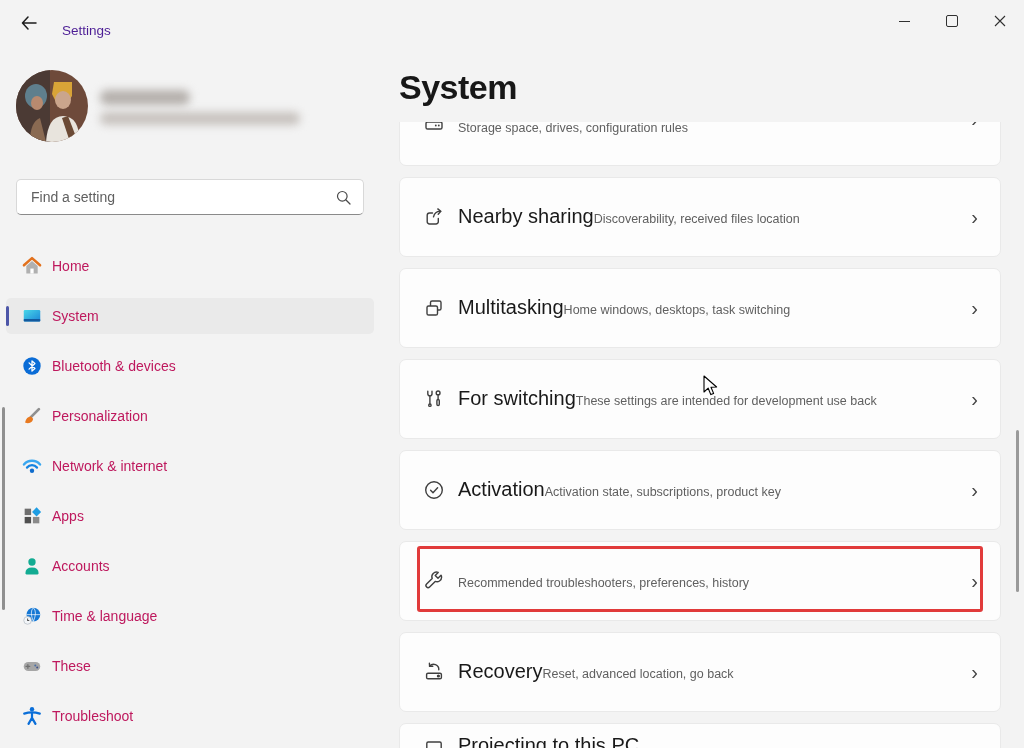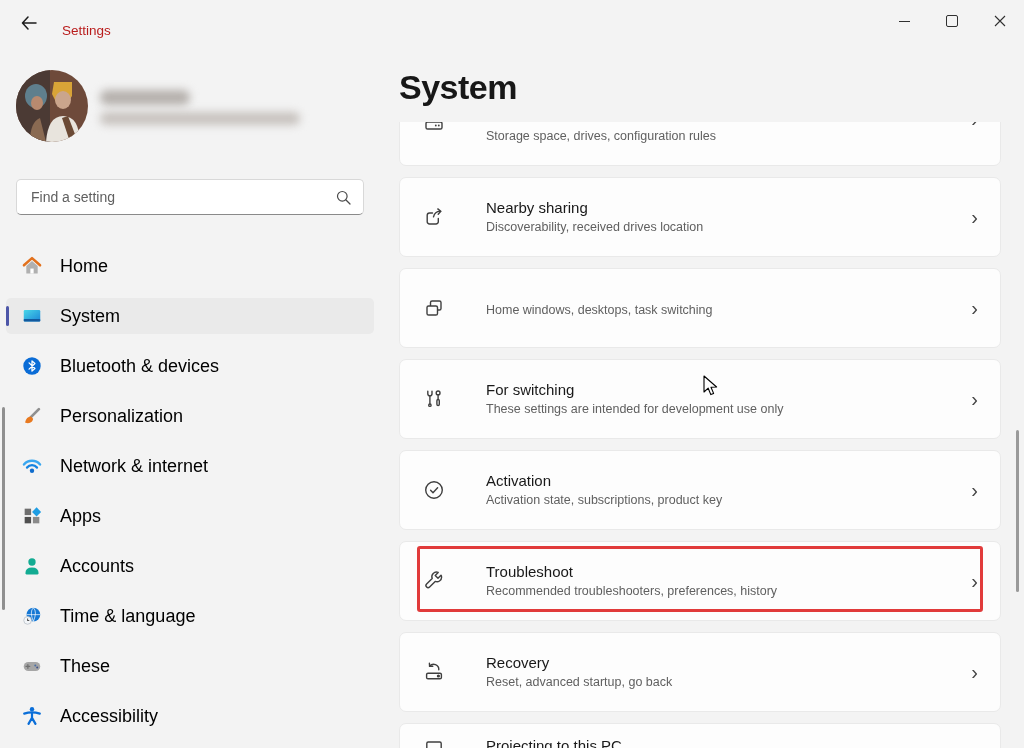--- a/index.html
+++ b/index.html
@@ -2,21 +2,21 @@
 <html><head>
 <meta charset="utf-8">
 <style>
   html,body{margin:0;padding:0;background:#d8d8d8;}
   .window{position:relative;width:1024px;height:748px;background:#f3f3f3;overflow:hidden;
           font-family:"Liberation Sans",sans-serif;color:#1b1b1b;}
 
   
   .titlebar{position:absolute;top:0;left:0;right:0;height:44px;}
   .back-btn{position:absolute;left:14px;top:9px;width:30px;height:28px;display:flex;align-items:center;justify-content:center;border-radius:4px;}
-  .app-title{position:absolute;left:62px;top:23px;font-size:13.5px;color:#b91c1c;}
+  .app-title{position:absolute;left:62px;top:23px;font-size:13.5px;color:#4c1d95;}
   .win-controls{position:absolute;right:0;top:0;display:flex;height:42px;}
   .win-btn{width:48px;height:42px;display:flex;align-items:center;justify-content:center;}
   .glyph-min{width:11px;border-top:1.2px solid #303030;}
   .glyph-max{width:10px;height:10px;border:1.2px solid #303030;border-radius:2px;}
 
   
   .profile{position:absolute;left:16px;top:70px;width:340px;height:76px;}
   .avatar{position:absolute;left:0;top:0;width:72px;height:72px;border-radius:50%;overflow:hidden;}
   .blur-name{position:absolute;left:84px;top:20px;width:90px;height:15px;background:#b5b0ac;border-radius:7px;filter:blur(4px);}
   .blur-email{position:absolute;left:84px;top:42px;width:200px;height:13px;background:#c7c2be;border-radius:6px;filter:blur(4px);}
@@ -27,35 +27,35 @@
   .searchbox input{flex:1;border:none;outline:none;background:transparent;margin-left:12px;
                    font-family:"Liberation Sans",sans-serif;font-size:14px;color:#15803d;}
   .searchbox input::placeholder{color:#606060;opacity:1;}
   .search-ico{margin-right:12px;display:flex;}
 
   .nav{position:absolute;left:6px;top:248px;width:368px;}
   .nav-item{position:relative;height:36px;margin-bottom:14px;border-radius:5px;display:flex;align-items:center;padding-left:14px;box-sizing:border-box;}
   .nav-item.selected{background:#eaeaea;}
   .nav-pill{position:absolute;left:0;top:8px;width:3px;height:20px;border-radius:2px;background:#4d56a8;}
   .nav-ico{width:24px;height:24px;display:flex;align-items:center;justify-content:center;flex:none;}
-  .nav-label{margin-left:16px;font-size:18px;color:#000000;}
+  .nav-label{margin-left:8px;font-size:14px;color:#be185d;}
 
   .scroll-thumb-left{position:absolute;left:2px;top:407px;width:3px;height:203px;background:#8f8f8f;border-radius:2px;}
   .scroll-thumb-right{position:absolute;left:1016px;top:430px;width:3px;height:162px;background:#9a9a9a;border-radius:2px;}
 
   
   .page-title{position:absolute;left:399px;top:68px;font-size:34px;font-weight:700;color:#171717;letter-spacing:-0.5px;}
   .cards-viewport{position:absolute;left:399px;top:122px;width:602px;height:626px;overflow:hidden;}
   .card{position:relative;height:80px;margin-bottom:11px;background:#fdfdfd;border:1px solid #e9e9e9;
         border-radius:7px;box-sizing:border-box;display:flex;align-items:center;padding-right:46px;}
   .card.partial{margin-top:-36px;}
   .card.peek{align-items:flex-start;padding-top:13px;}
   .icon-wrap{width:24px;height:24px;margin-left:22px;flex:none;display:flex;}
-  .card-text{margin-left:40px;display:flex;flex-direction:column;justify-content:center;}
-  .card-title{font-size:15px;color:#191919;min-height:17px;line-height:17px;}
+  .card-text{margin-left:12px;display:flex;flex-direction:row;justify-content:center;}
+  .card-title{font-size:20px;color:#191919;min-height:17px;line-height:17px;}
   .card-sub{font-size:12.5px;color:#606060;margin-top:4px;line-height:15px;}
   .chevron{position:absolute;right:22px;top:50%;transform:translateY(-50%);color:#454545;font-size:20px;line-height:20px;}
   .card.partial .chevron{top:22px;transform:none;}
 
   .red-annotation{position:absolute;left:417px;top:546px;width:560px;height:60px;
                   border:3px solid #e13b3b;border-radius:3px;pointer-events:none;}
   .cursor{position:absolute;left:703px;top:375px;pointer-events:none;}
   svg{display:block;}
 </style>
 </head>
@@ -225,21 +225,21 @@
     </div>
 
     <div class="nav-item">
       <span class="nav-ico">
         <svg width="22" height="22" viewBox="0 0 24 24">
             <circle cx="12" cy="4.6" r="2.4" fill="#0a6ed8"></circle>
             <path d="M3.5 9.4 Q12 6.6 20.5 9.4" stroke="#0a6ed8" stroke-width="2.4" fill="none" stroke-linecap="round"></path>
             <path d="M12 8.8 V14 M12 14 L8.2 20.6 M12 14 L15.8 20.6" stroke="#0a6ed8" stroke-width="2.4" fill="none" stroke-linecap="round"></path>
           </svg>
       </span>
-      <span class="nav-label">Accessibility</span>
+      <span class="nav-label">Troubleshoot</span>
     </div>
 
   </div>
 
   <div class="page-title">System</div>
 
   <div class="cards-viewport">
 
     <div class="card partial">
       <span class="icon-wrap">
@@ -259,52 +259,53 @@
     <div class="card">
       <span class="icon-wrap">
         <svg width="24" height="24" viewBox="0 0 24 24" fill="none" stroke="#3f3f3f" stroke-width="1.4" stroke-linecap="round" stroke-linejoin="round">
             <path d="M10.5 8 H7.5 A2.3 2.3 0 0 0 5.2 10.3 V16.7 A2.3 2.3 0 0 0 7.5 19 H14 A2.3 2.3 0 0 0 16.3 16.7 V13.5"></path>
             <path d="M11.5 11.8 C12.4 8.2 15 6.2 18.6 6.4"></path>
             <path d="M15.8 3.9 L18.8 6.4 L16.2 9.3"></path>
           </svg>
       </span>
       <span class="card-text">
         <span class="card-title">Nearby sharing</span>
-        <span class="card-sub">Discoverability, received drives location</span>
+        <span class="card-sub">Discoverability, received files location</span>
       </span>
       <span class="chevron">›</span>
     </div>
 
     <div class="card">
       <span class="icon-wrap">
         <svg width="24" height="24" viewBox="0 0 24 24">
             <rect x="8.5" y="5" width="10.5" height="9" rx="1.6" fill="none" stroke="#3f3f3f" stroke-width="1.4"></rect>
             <rect x="5" y="10" width="10.5" height="9" rx="1.6" fill="#fdfdfd" stroke="#3f3f3f" stroke-width="1.4"></rect>
           </svg>
       </span>
       <span class="card-text">
+        <span class="card-title">Multitasking</span>
         <span class="card-sub">Home windows, desktops, task switching</span>
       </span>
       <span class="chevron">›</span>
     </div>
 
     <div class="card">
       <span class="icon-wrap">
         <svg width="24" height="24" viewBox="0 0 24 24" fill="none" stroke="#3f3f3f" stroke-width="1.4" stroke-linecap="round" stroke-linejoin="round">
             <path d="M5.8 4.2 v2.6 a2.1 2.1 0 0 0 4.2 0 V4.2"></path>
             <path d="M7.9 8.9 V16.8"></path>
             <circle cx="7.9" cy="18.2" r="1.2"></circle>
             <circle cx="16.1" cy="5.9" r="1.9"></circle>
             <path d="M16.1 7.8 V12.5"></path>
             <rect x="14.9" y="12.5" width="2.4" height="6" rx="1.2"></rect>
           </svg>
       </span>
       <span class="card-text">
         <span class="card-title">For switching</span>
-        <span class="card-sub">These settings are intended for development use only</span>
+        <span class="card-sub">These settings are intended for development use back</span>
       </span>
       <span class="chevron">›</span>
     </div>
 
     <div class="card">
       <span class="icon-wrap">
         <svg width="24" height="24" viewBox="0 0 24 24" fill="none" stroke="#3f3f3f" stroke-width="1.4" stroke-linecap="round" stroke-linejoin="round">
             <circle cx="12" cy="12" r="8.3"></circle>
             <path d="M8.6 12.3 L11 14.8 L15.6 9.8"></path>
           </svg>
@@ -316,38 +317,37 @@
       <span class="chevron">›</span>
     </div>
 
     <div class="card">
       <span class="icon-wrap">
         <svg width="24" height="24" viewBox="0 0 24 24">
             <path d="M19.6 8.2 a4.6 4.6 0 0 1 -6.4 4.2 l-5.6 5.6 a2.1 2.1 0 0 1 -3 -3 l5.6 -5.6 a4.6 4.6 0 0 1 6 -6 l-3 3 2.8 2.8 3 -3 a4.6 4.6 0 0 1 .6 2 z" fill="none" stroke="#3f3f3f" stroke-width="1.4" stroke-linejoin="round"></path>
           </svg>
       </span>
       <span class="card-text">
-        <span class="card-title">Troubleshoot</span>
         <span class="card-sub">Recommended troubleshooters, preferences, history</span>
       </span>
       <span class="chevron">›</span>
     </div>
 
     <div class="card">
       <span class="icon-wrap">
         <svg width="24" height="24" viewBox="0 0 24 24" fill="none" stroke="#3f3f3f" stroke-width="1.4" stroke-linecap="round" stroke-linejoin="round">
             <path d="M16.8 9.8 A5.2 5.2 0 0 0 7.6 6.2"></path>
             <path d="M7.4 3.2 l.2 3.2 3.2 -.2"></path>
             <rect x="4.6" y="13.2" width="14.8" height="5.6" rx="1.4"></rect>
             <circle cx="16.4" cy="16" r="0.9" fill="#3f3f3f"></circle>
           </svg>
       </span>
       <span class="card-text">
         <span class="card-title">Recovery</span>
-        <span class="card-sub">Reset, advanced startup, go back</span>
+        <span class="card-sub">Reset, advanced location, go back</span>
       </span>
       <span class="chevron">›</span>
     </div>
 
     <div class="card peek">
       <span class="icon-wrap">
         <svg width="24" height="24" viewBox="0 0 24 24">
             <rect x="4.8" y="5" width="14.4" height="9.5" rx="1.4" fill="none" stroke="#3f3f3f" stroke-width="1.4"></rect>
             <path d="M12 14.5 V18 M8.5 18 h7" stroke="#3f3f3f" stroke-width="1.4" stroke-linecap="round"></path>
           </svg>

